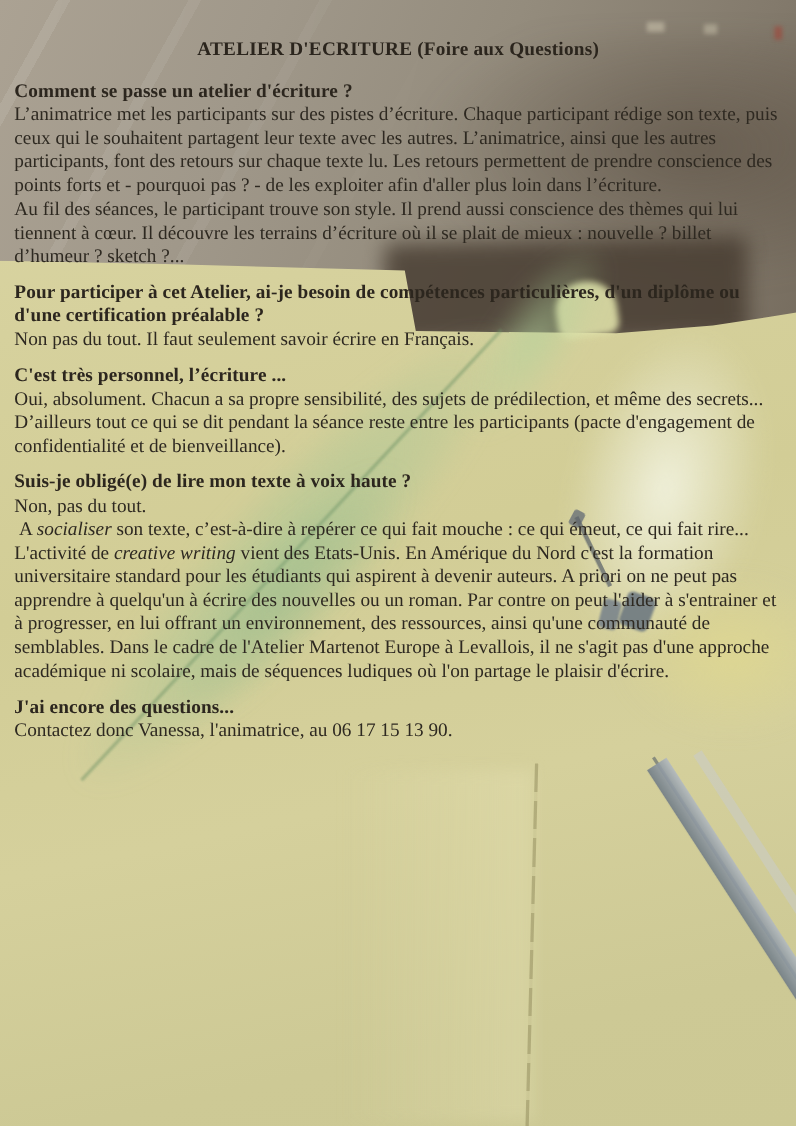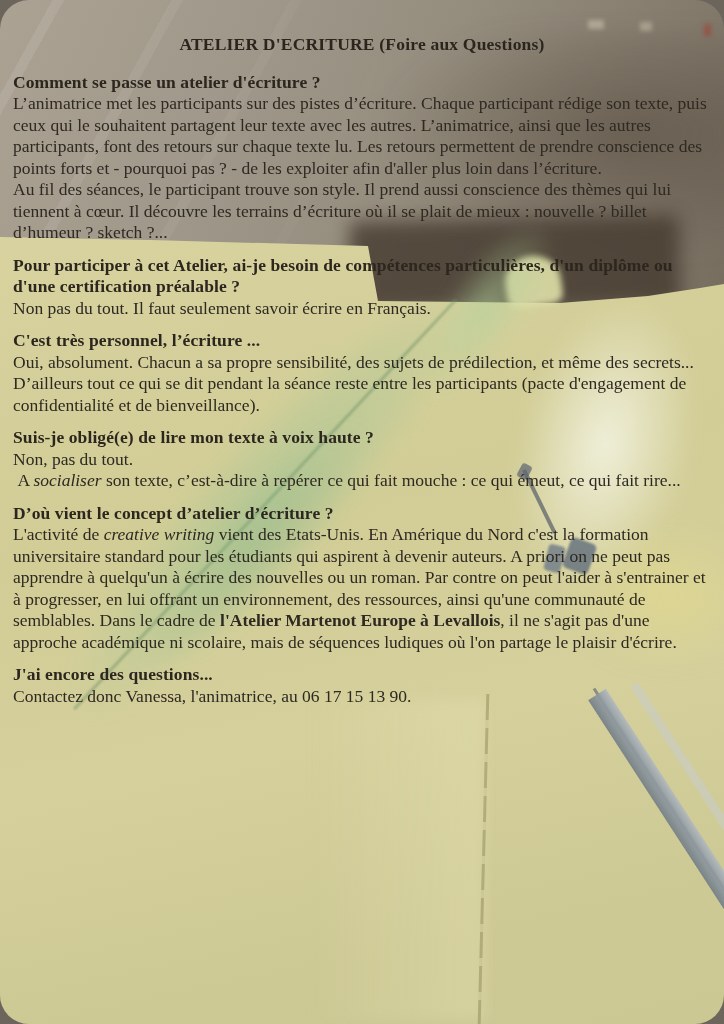--- a/index.html
+++ b/index.html
@@ -1,20 +1,19 @@
 <!DOCTYPE html>
 <html lang="fr"><head>
 <meta charset="utf-8">
 <style>
   html,body { margin:0; padding:0; }
   body { background:#6b655c; }
   .page {
     position:relative; width:724px; height:1024px; overflow:hidden;
     font-family:"Liberation Serif","DejaVu Serif",serif;
-    border-radius:29px;
   }
   .layer { position:absolute; pointer-events:none; }
 
   
   .bg-base {
     inset:0;
     background:linear-gradient(112deg,#aba293 0%,#a0988a 22%,#948c7d 42%,#837a6c 62%,#6f6557 82%,#6a6053 100%);
   }
   .bg-stripes {
     left:0; top:0; width:470px; height:290px;
@@ -104,21 +103,21 @@
     font-size:17.5px; font-weight:bold; text-align:center;
     margin:0 0 16px 0; letter-spacing:.2px; color:#2b251d;
   }
   .faq-section .q {
     font-size:17.5px; font-weight:bold; margin:11px 0 0 0;
     line-height:21.5px; letter-spacing:.1px; color:#2c261e;font-family:Liberation Serif, serif;
   }
   .faq-section:first-child .q { margin-top:0; }
   .faq-section .a { margin:0; white-space:pre-wrap; }
   .it { font-style:italic; }
-  .bd { font-weight:bold; }
+  .bd { font-weight:normal; }
 </style>
 </head>
 <body>
 
 <div class="page">
 
   <div class="layer bg-base"></div>
   <div class="layer bg-stripes"></div>
   <div class="layer bg-wood-shadow"></div>
   <div class="layer bg-dark-band"></div>
@@ -161,21 +160,20 @@
           <p class="a"><span>Oui, absolument. Chacun a sa propre sensibilité, des sujets de prédilection, et même des secrets... D’ailleurs tout ce qui se dit pendant la séance reste entre les participants (pacte d'engagement de confidentialité et de bienveillance).</span></p>
         </section>
         <section class="faq-section">
           <h2 class="q">Suis-je obligé(e) de lire mon texte à voix haute ?</h2>
           <p class="a"><span>Non, pas du tout.</span></p>
         </section>
         <section class="faq-section">
           <p class="a"><span> A </span><span class="it">socialiser</span><span> son texte, c’est-à-dire à repérer ce qui fait mouche : ce qui émeut, ce qui fait rire...</span></p>
         </section>
         <section class="faq-section">
-          <h2 class="q">D’où vient le concept d’atelier d’écriture ?</h2>
           <p class="a"><span>L'activité de </span><span class="it">creative writing</span><span> vient des Etats-Unis. En Amérique du Nord c'est la formation universitaire standard pour les étudiants qui aspirent à devenir auteurs. A priori on ne peut pas apprendre à quelqu'un à écrire des nouvelles ou un roman. Par contre on peut l'aider à s'entrainer et à progresser, en lui offrant un environnement, des ressources, ainsi qu'une communauté de semblables. Dans le cadre de </span><span class="bd">l'Atelier Martenot Europe à Levallois</span><span>, il ne s'agit pas d'une approche académique ni scolaire, mais de séquences ludiques où l'on partage le plaisir d'écrire.</span></p>
         </section>
         <section class="faq-section">
           <h2 class="q">J'ai encore des questions...</h2>
           <p class="a"><span>Contactez donc Vanessa, l'animatrice, au 06 17 15 13 90.</span></p>
         </section>
       </div>
   </div>
 
 </div>

